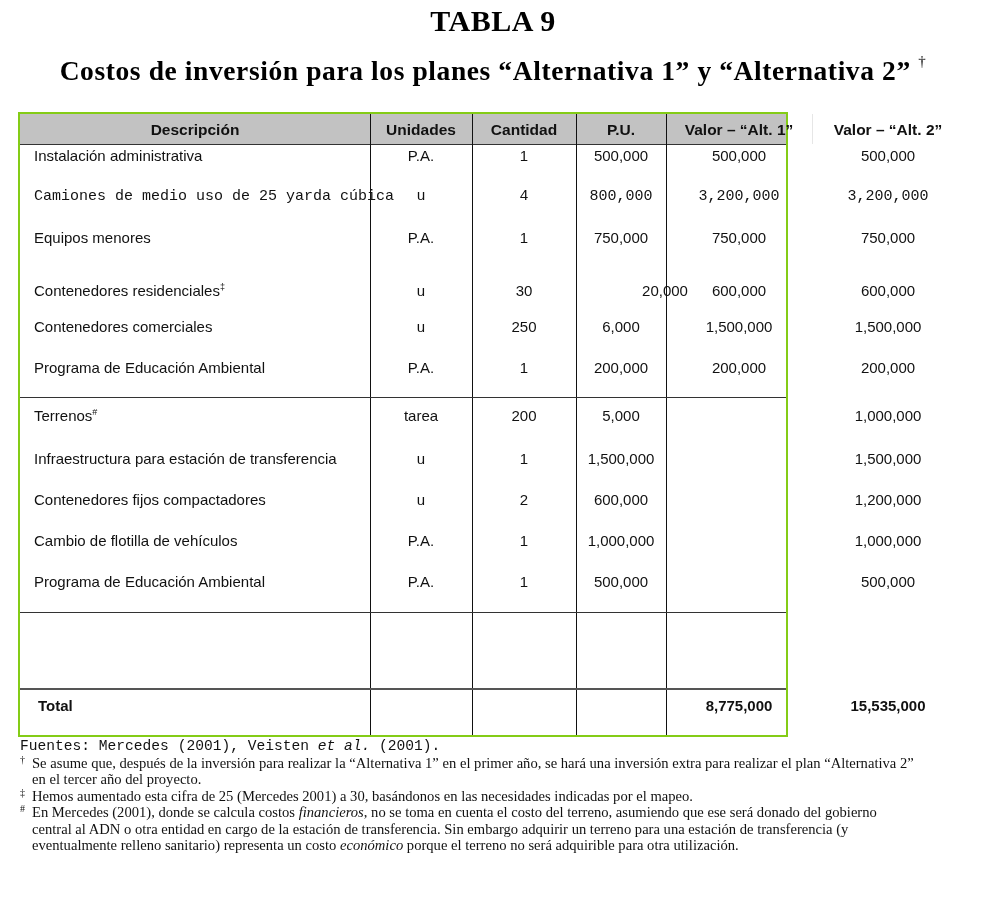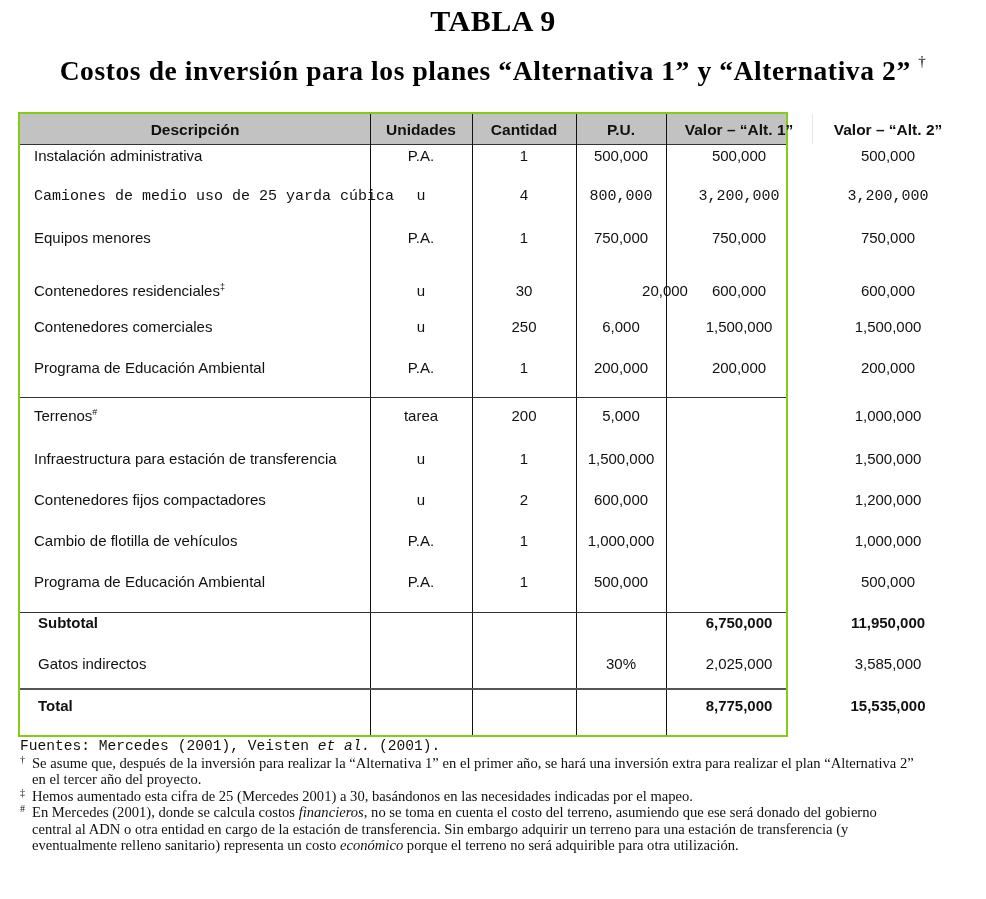--- a/index.html
+++ b/index.html
@@ -154,31 +154,20 @@
       <div class="row" style="top: 458px;">
         <div class="cell desc"><span>Programa de Educación Ambiental</span></div>
         <div class="cell c" style="left: 350px; width: 102px;">P.A.</div>
         <div class="cell c" style="left: 452px; width: 104px;">1</div>
         <div class="cell c" style="left: 556px; width: 90px;">500,000</div>
         <div class="cell c" style="left: 646px; width: 146px;"></div>
         <div class="cell c" style="left: 792px; width: 152px;">500,000</div>
       </div>
     </div>
 
-  <div class="row" style="top:499px">
-    <div class="cell desc bold" style="left:18px">Subtotal</div>
-    <div class="cell c bold" style="left:646px;width:146px">6,750,000</div>
-    <div class="cell c bold" style="left:792px;width:152px">11,950,000</div>
-  </div>
-  <div class="row" style="top:540px">
-    <div class="cell desc" style="left:18px">Gatos indirectos</div>
-    <div class="cell c" style="left:556px;width:90px">30%</div>
-    <div class="cell c" style="left:646px;width:146px">2,025,000</div>
-    <div class="cell c" style="left:792px;width:152px">3,585,000</div>
-  </div>
   <div class="row" style="top:582px">
     <div class="cell desc bold" style="left:18px">Total</div>
     <div class="cell c bold" style="left:646px;width:146px">8,775,000</div>
     <div class="cell c bold" style="left:792px;width:152px">15,535,000</div>
   </div>
 </div>
 
 <div class="notes">
   <div class="note src"><span>Fuentes: Mercedes (2001), Veisten </span><i>et al.</i><span> (2001).</span></div>
   <div class="note"><span class="mark">†</span><span>Se asume que, después de la inversión para realizar la “Alternativa 1” en el primer año, se hará una inversión extra para realizar el plan “Alternativa 2” en el tercer año del proyecto.</span></div>

